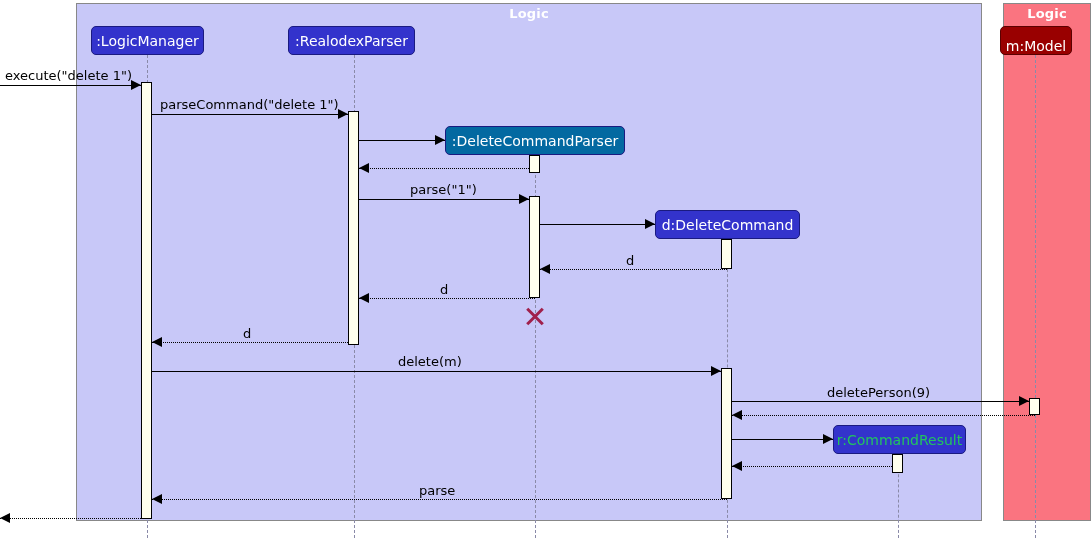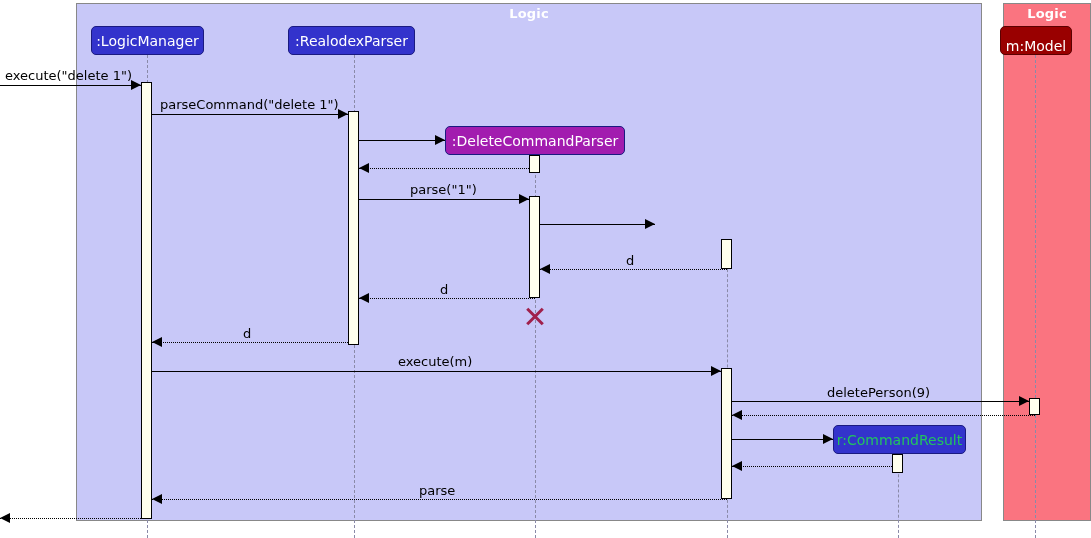--- a/index.html
+++ b/index.html
@@ -160,21 +160,21 @@
     <div class="arrowhead left" style="top: 264px; left: 540px;"></div>
     <div class="msg-label" style="left: 626px; top: 253px;">d</div>
     <div class="msg-line dashed" style="left: 359px; top: 298px; width: 176px;"></div>
     <div class="arrowhead left" style="top: 293px; left: 359px;"></div>
     <div class="msg-label" style="left: 440px; top: 282px;">d</div>
     <div class="msg-line dashed" style="left: 152px; top: 342px; width: 202px;"></div>
     <div class="arrowhead left" style="top: 337px; left: 152px;"></div>
     <div class="msg-label" style="left: 243px; top: 326px;">d</div>
     <div class="msg-line" style="left: 152px; top: 371px; width: 569px;"></div>
     <div class="arrowhead right" style="top: 366px; left: 711px;"></div>
-    <div class="msg-label" style="left: 398px; top: 354px;">execute(m)</div>
+    <div class="msg-label" style="left: 398px; top: 354px;">delete(m)</div>
     <div class="msg-line" style="left: 732px; top: 401px; width: 297px;"></div>
     <div class="arrowhead right" style="top: 396px; left: 1019px;"></div>
     <div class="msg-label" style="left: 827px; top: 385px;">deletePerson(9)</div>
     <div class="msg-line dashed" style="left: 732px; top: 415px; width: 303px;"></div>
     <div class="arrowhead left" style="top: 410px; left: 732px;"></div>
     <div class="msg-line" style="left: 732px; top: 439px; width: 101px;"></div>
     <div class="arrowhead right" style="top: 434px; left: 823px;"></div>
     <div class="msg-line dashed" style="left: 732px; top: 466px; width: 166px;"></div>
     <div class="arrowhead left" style="top: 461px; left: 732px;"></div>
     <div class="msg-line dashed" style="left: 152px; top: 499px; width: 575px;"></div>
@@ -189,22 +189,25 @@
     <div class="activation" style="left: 721px; top: 239px; height: 30px;"></div>
     <div class="activation" style="left: 721px; top: 368px; height: 131px;"></div>
     <div class="activation" style="left: 892px; top: 454px; height: 19px;"></div>
     <div class="activation" style="left: 1029px; top: 398px; height: 17px;"></div>
     <div class="participant logic-part" style="left: 91px; top: 26px; width: 113px; height: 29px; background: rgb(51, 51, 204);">
       <span style="color: rgb(255, 255, 255);">:LogicManager</span>
     </div>
     <div class="participant logic-part" style="left: 288px; top: 26px; width: 127px; height: 29px; background: rgb(51, 51, 204);">
       <span style="color: rgb(255, 255, 255);">:RealodexParser</span>
     </div>
-    <div class="participant logic-part" style="left: 445px; top: 126px; width: 180px; height: 29px; background: #a21caf;">
+    <div class="participant logic-part" style="left: 445px; top: 126px; width: 180px; height: 29px; background: #0369a1;">
       <span style="color: rgb(255, 255, 255);">:DeleteCommandParser</span>
+    </div>
+    <div class="participant logic-part" style="left: 655px; top: 210px; width: 145px; height: 29px; background: rgb(51, 51, 204);">
+      <span style="color: rgb(255, 255, 255);">d:DeleteCommand</span>
     </div>
     <div class="participant logic-part" style="left: 833px; top: 425px; width: 133px; height: 29px; background: rgb(51, 51, 204);">
       <span style="color: #22c55e;">r:CommandResult</span>
     </div>
     <div class="participant model-part" style="left: 1000px; top: 26px; width: 72px; height: 29px; background: rgb(153, 0, 0);">
       <span style="color: rgb(255, 255, 255);">m:Model</span>
     </div>
     <div class="destroy" style="left: 524px; top: 304px;">
       <span class="a" style="border-top-color: rgb(160, 32, 76);"></span>
       <span class="b" style="border-top-color: rgb(160, 32, 76);"></span>

